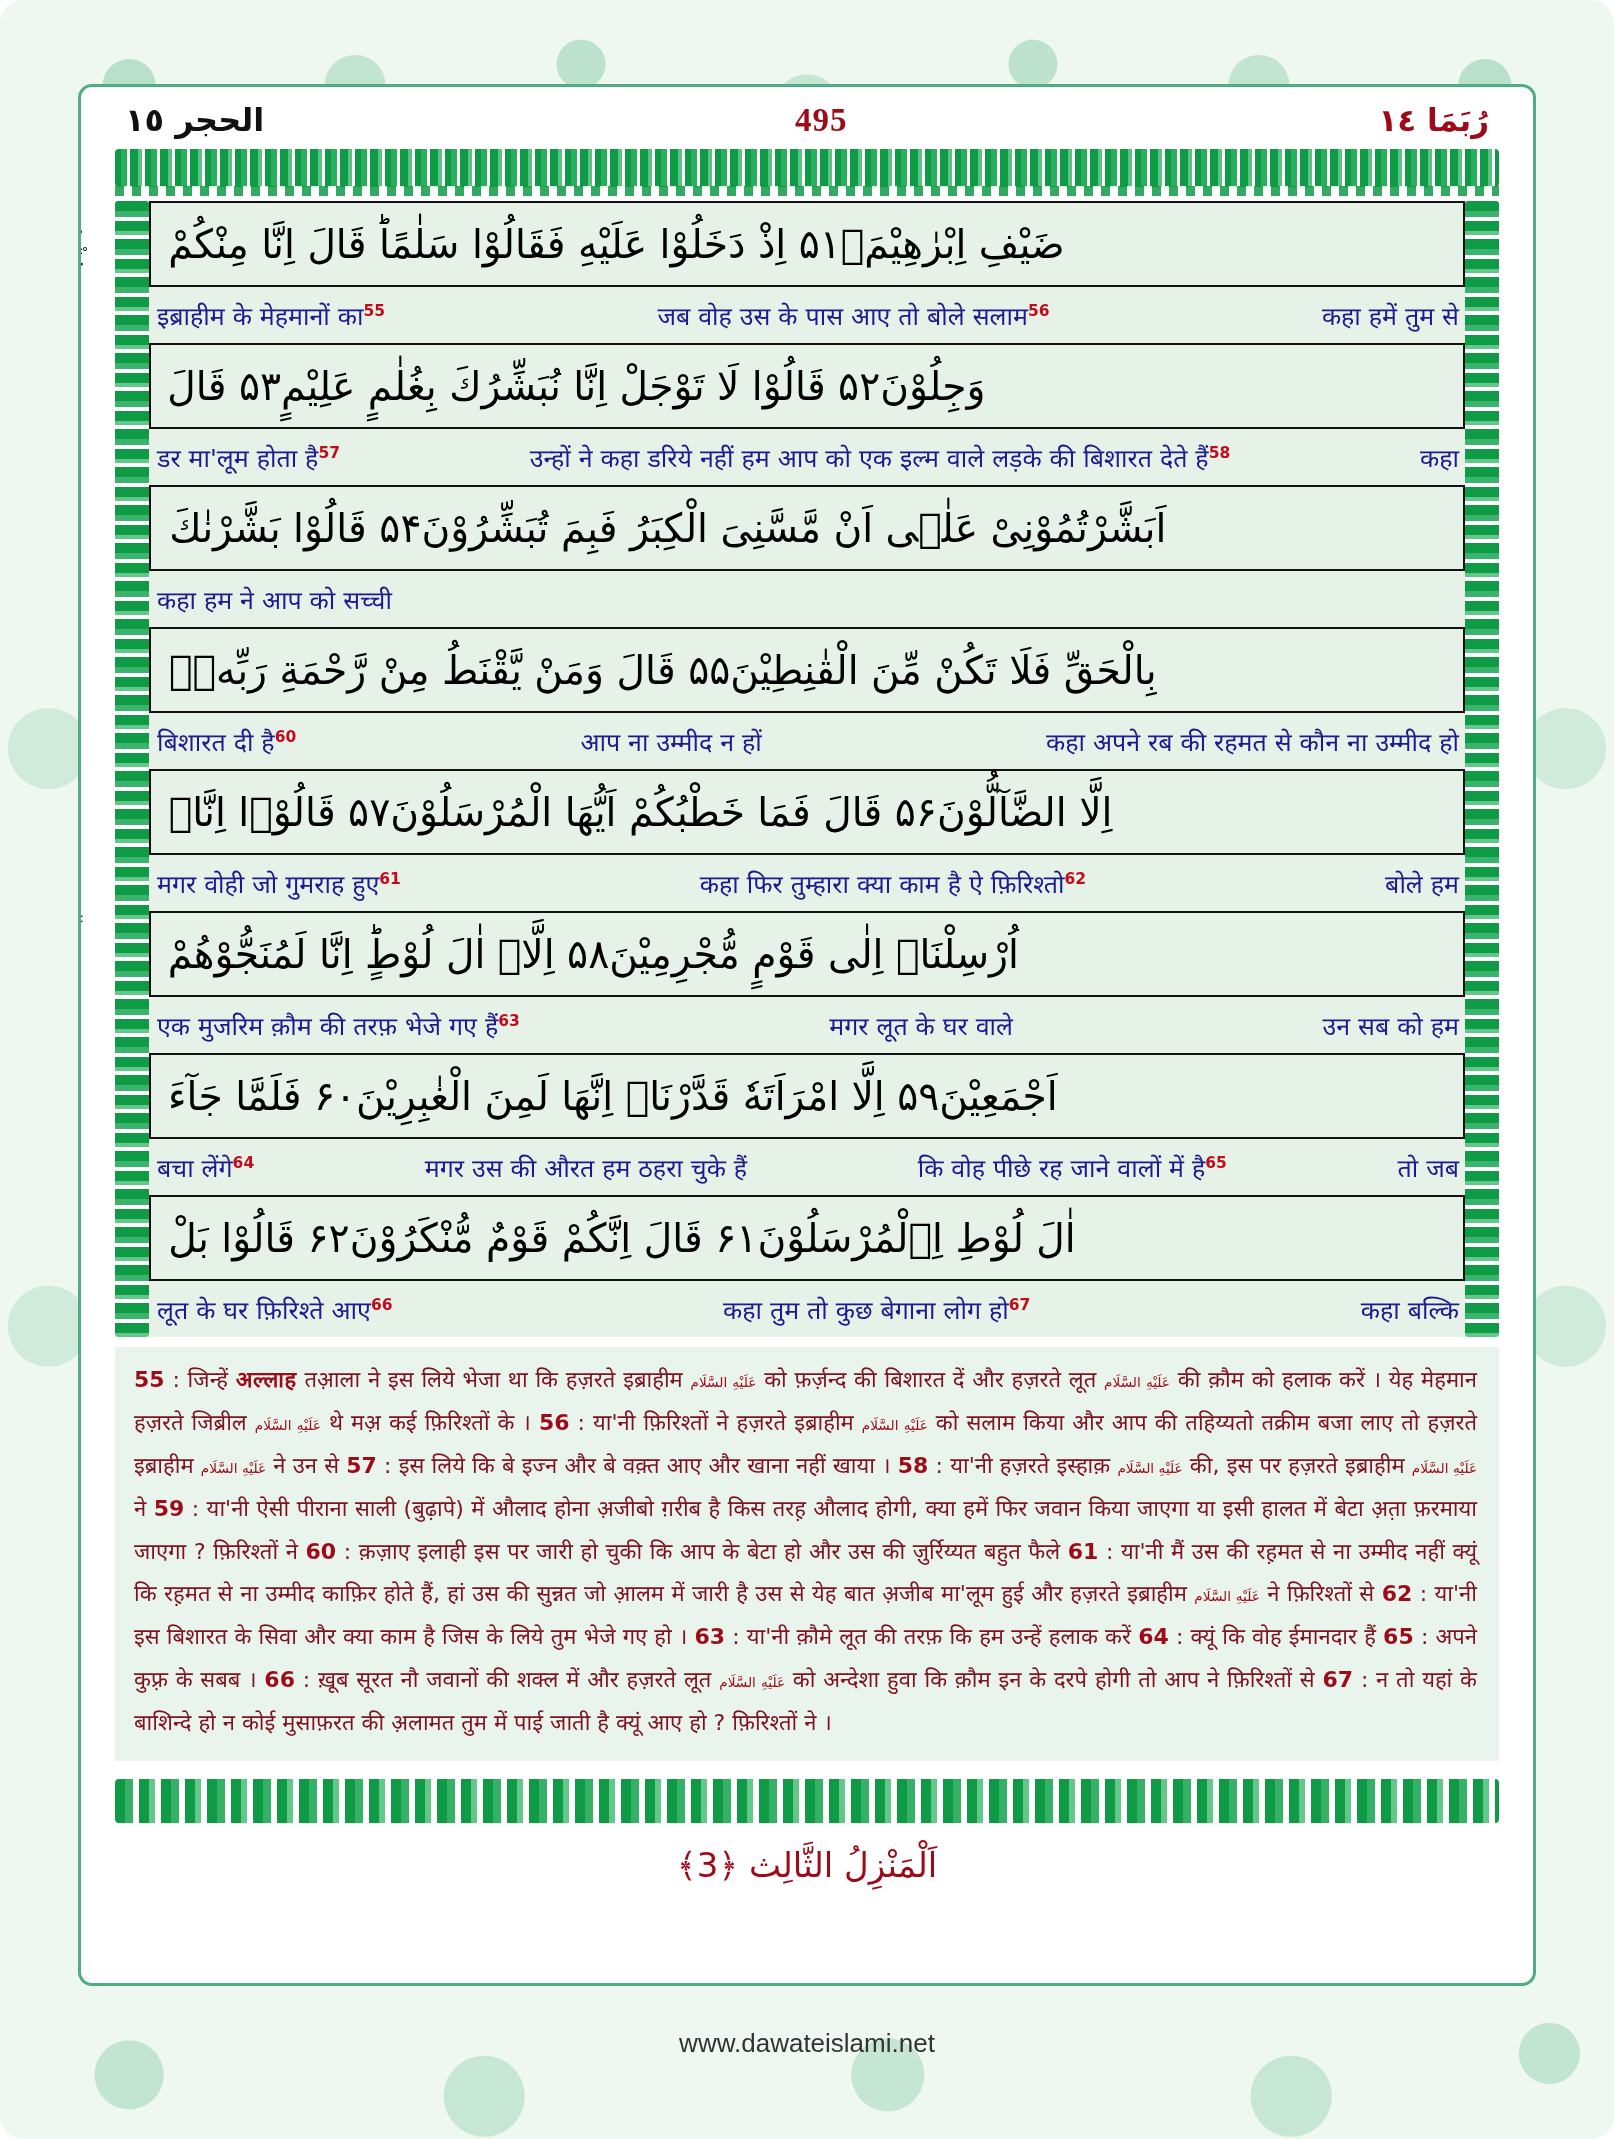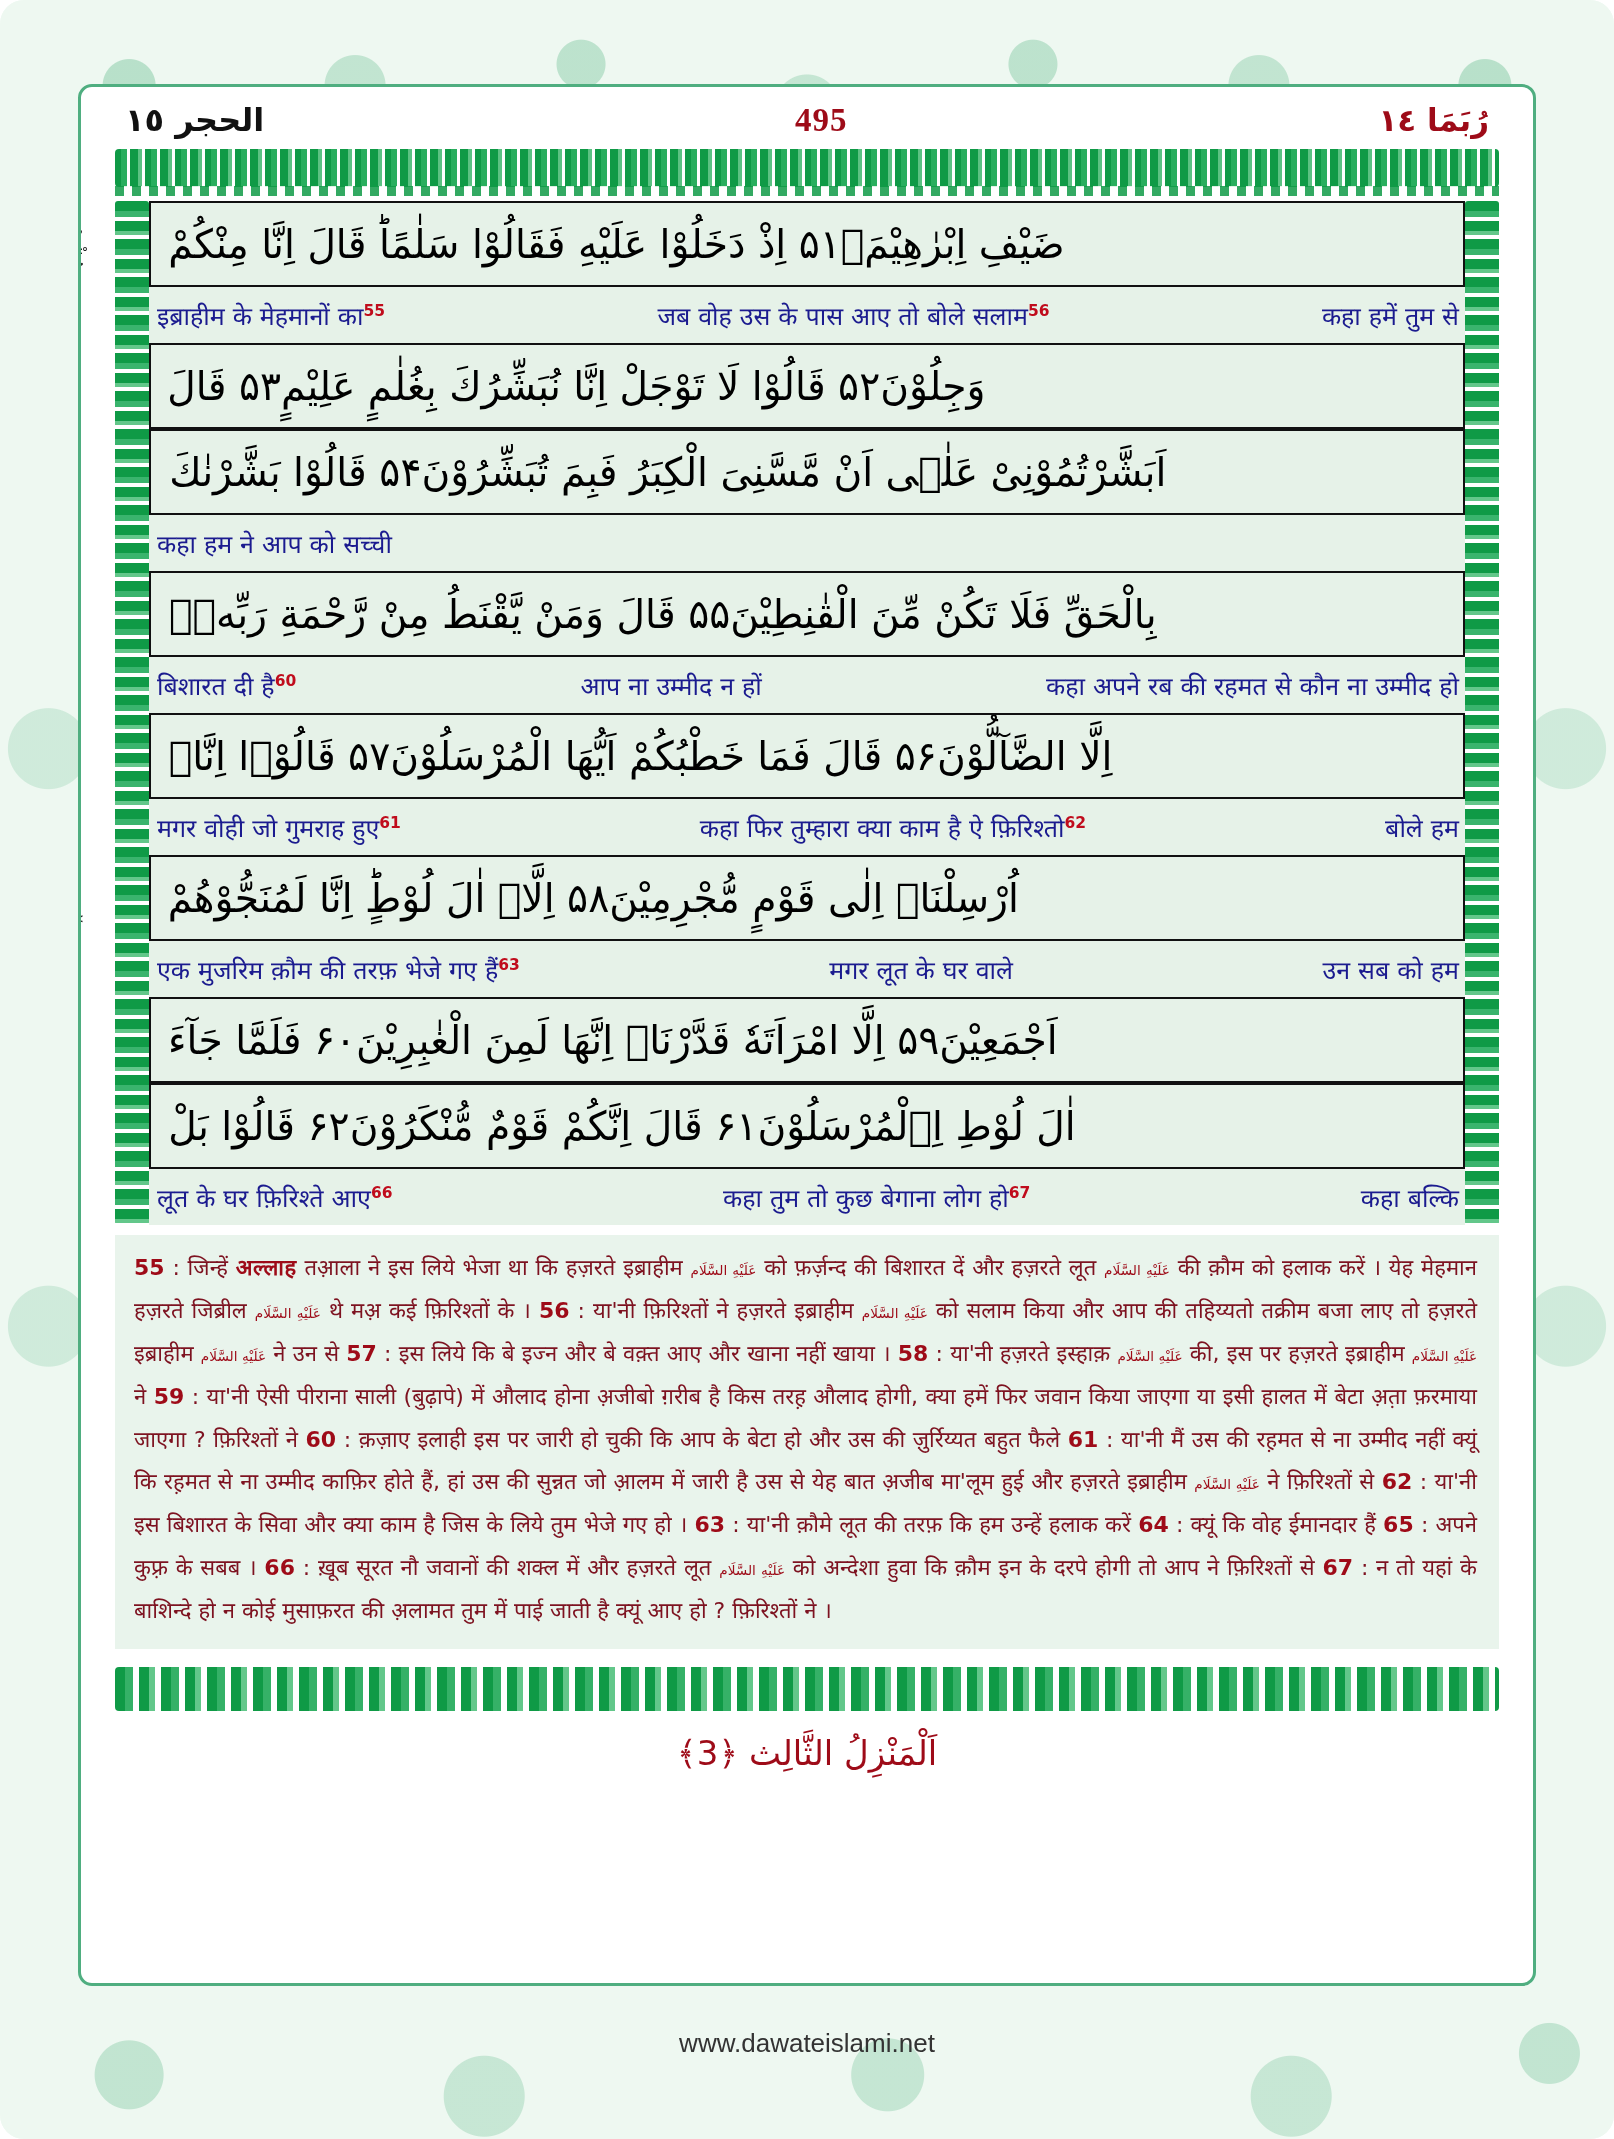--- a/index.html
+++ b/index.html
@@ -240,20 +240,27 @@
             <div class="trans-row">
               <div class="trans-text">
                 <span class="trans-seg">इब्राहीम के मेहमानों का<sup>55</sup></span>
                 <span class="trans-seg">जब वोह उस के पास आए तो बोले सलाम<sup>56</sup></span>
                 <span class="trans-seg">कहा हमें तुम से</span>
               </div>
             </div>
             <div class="ayah-row">
               <div class="ayah-text">وَجِلُوْنَ۵۲  قَالُوْا لَا تَوْجَلْ اِنَّا نُبَشِّرُكَ بِغُلٰمٍ عَلِیْمٍ۵۳  قَالَ</div>
             </div>
+            <div class="trans-row">
+              <div class="trans-text">
+                <span class="trans-seg">डर मा'लूम होता है<sup>57</sup></span>
+                <span class="trans-seg">उन्हों ने कहा डरिये नहीं हम आप को एक इल्म वाले लड़के की बिशारत देते हैं<sup>58</sup></span>
+                <span class="trans-seg">कहा</span>
+              </div>
+            </div>
             <div class="ayah-row">
               <div class="ayah-text">اَبَشَّرْتُمُوْنِیْ عَلٰۤى اَنْ مَّسَّنِیَ الْكِبَرُ فَبِمَ تُبَشِّرُوْنَ۵۴  قَالُوْا بَشَّرْنٰكَ</div>
             </div>
             <div class="trans-row">
               <div class="trans-text">
                 <span class="trans-seg">कहा हम ने आप को सच्ची</span>
               </div>
             </div>
             <div class="ayah-row">
               <div class="ayah-text">بِالْحَقِّ فَلَا تَكُنْ مِّنَ الْقٰنِطِیْنَ۵۵  قَالَ وَمَنْ یَّقْنَطُ مِنْ رَّحْمَةِ رَبِّهٖۤ</div>
@@ -281,20 +288,28 @@
             <div class="trans-row">
               <div class="trans-text">
                 <span class="trans-seg">एक मुजरिम क़ौम की तरफ़ भेजे गए हैं<sup>63</sup></span>
                 <span class="trans-seg">मगर लूत के घर वाले</span>
                 <span class="trans-seg">उन सब को हम</span>
               </div>
             </div>
             <div class="ayah-row">
               <div class="ayah-text">اَجْمَعِیْنَ۵۹  اِلَّا امْرَاَتَهٗ قَدَّرْنَاۤ اِنَّهَا لَمِنَ الْغٰبِرِیْنَ۶۰  فَلَمَّا جَآءَ</div>
             </div>
+            <div class="trans-row">
+              <div class="trans-text">
+                <span class="trans-seg">बचा लेंगे<sup>64</sup></span>
+                <span class="trans-seg">मगर उस की औरत हम ठहरा चुके हैं</span>
+                <span class="trans-seg">कि वोह पीछे रह जाने वालों में है<sup>65</sup></span>
+                <span class="trans-seg">तो जब</span>
+              </div>
+            </div>
             <div class="ayah-row">
               <div class="ayah-text">اٰلَ لُوْطِ اِ۟لْمُرْسَلُوْنَ۶۱  قَالَ اِنَّكُمْ قَوْمٌ مُّنْكَرُوْنَ۶۲  قَالُوْا بَلْ</div>
             </div>
             <div class="trans-row">
               <div class="trans-text">
                 <span class="trans-seg">लूत के घर फ़िरिश्ते आए<sup>66</sup></span>
                 <span class="trans-seg">कहा तुम तो कुछ बेगाना लोग हो<sup>67</sup></span>
                 <span class="trans-seg">कहा बल्कि</span>
               </div>
             </div>

